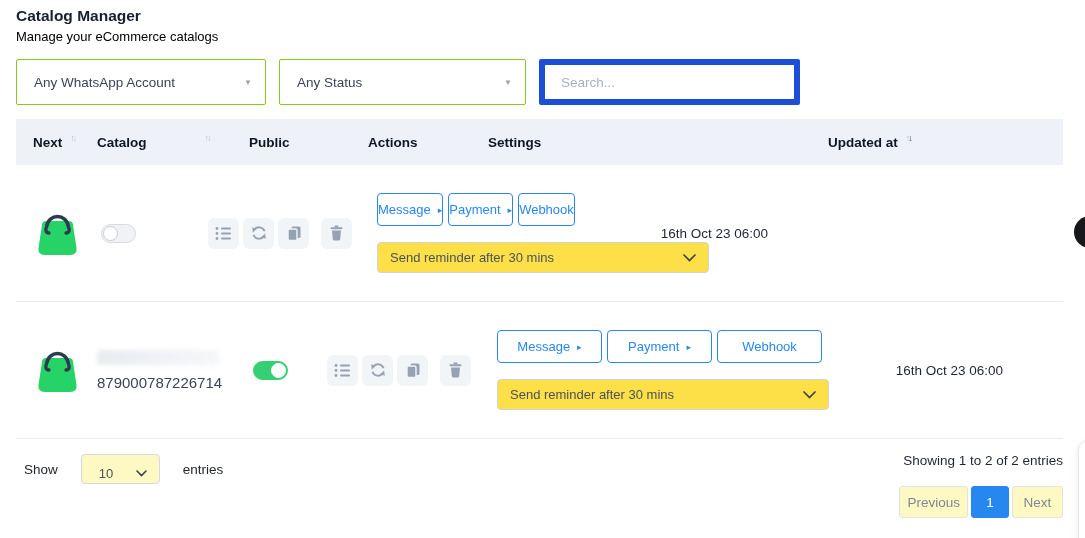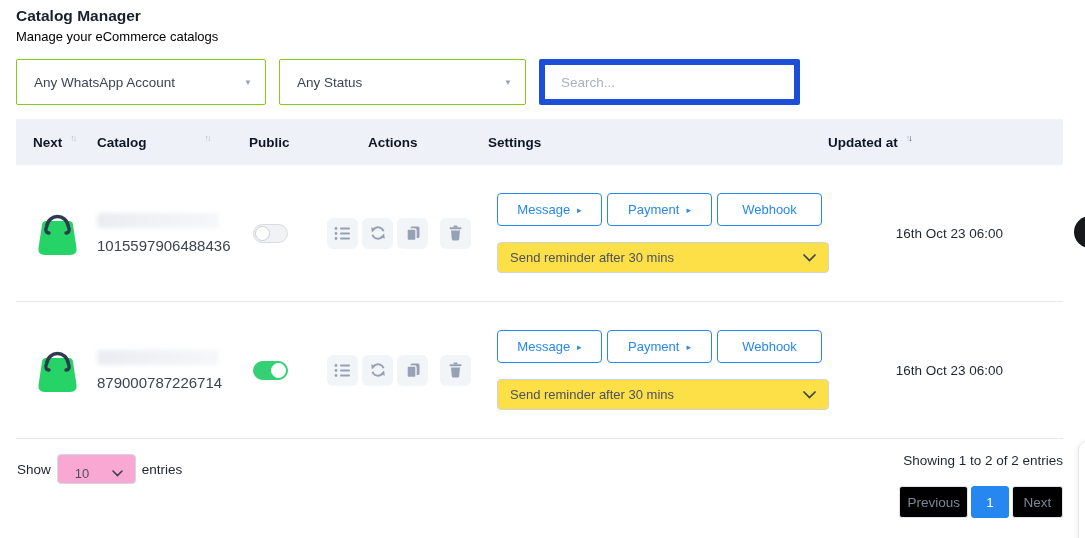--- a/index.html
+++ b/index.html
@@ -84,30 +84,30 @@
     margin-top:16px; width:332px; height:31px; border:1px solid #ced4da; border-radius:4px;
     background:#fde047; display:flex; align-items:center; justify-content:space-between;
     padding:0 12px; font-size:13px; color:#4a5160; cursor:pointer;
   }
 
   
   .cell-updated { text-align:right; padding-right:60px; font-size:13.5px; color:#1f2633; }
 
   
   .footer { position:relative; height:95px; }
-  .show-group { position:absolute; left:1px; top:15px; display:flex; align-items:center; gap:6px; font-size:13.5px; color:#24292f; }
+  .show-group { position:absolute; left:8px; top:15px; display:flex; align-items:center; gap:23px; font-size:13.5px; color:#24292f; }
   .pagesize-select {
-    width:79px; height:30px; border:1px solid #d4d9df; border-radius:4px; background:#f9a8d4;
+    width:79px; height:30px; border:1px solid #d4d9df; border-radius:4px; background:#fef9c3;
     display:flex; align-items:center; justify-content:space-between; padding:8px 12px 0 17px;
     font-size:13px; color:#4a5160; cursor:pointer;
   }
   .summary { position:absolute; right:0; top:14px; font-size:13.5px; color:#1f2633; }
   .pagination { position:absolute; right:0; top:47px; display:flex; gap:3px; }
   .page-btn {
-    min-width:51px; height:32px; padding:0 7px; background:#000000; border:1px solid #dfe3e8;
+    min-width:51px; height:32px; padding:0 7px; background:#fef9c3; border:1px solid #dfe3e8;
     border-radius:3px; font-size:13.5px; color:#7d8698; cursor:pointer;
     display:flex; align-items:center; justify-content:center;
     font-family:"Liberation Sans", sans-serif;
   }
   .page-btn.current { background:var(--accent,#2787f0); border-color:var(--accent,#2787f0); color:#fff; min-width:38px; padding:0; }
 
   
   .chat-bubble { position:absolute; left:1074px; top:216px; width:32px; height:32px;
     border-radius:50%; background:#17181c; cursor:pointer; }
   .side-panel { position:absolute; left:1078px; top:440px; width:44px; height:115px;
@@ -156,24 +156,20 @@
   </div>
 
   <div class="trow">
     <div>
       <svg class="bag" viewBox="0 0 49 54">
         <path d="M9 19 Q9 15 13.5 15 L35.5 15 Q40 15 40 19 L43.5 42 Q44.5 49 37 49 L12 49 Q4.5 49 5.5 42 Z" fill="#25d366"></path>
         <path d="M16 27 C13 27 12 24 13.5 21 C15.5 7 33.5 7 35.5 21 C37 24 36 27 33 27" fill="none" stroke="#2e3a4e" stroke-width="3.4" stroke-linecap="round"></path>
       </svg>
     </div>
     <div>
-      <div class="blur-name"></div>
-      <div class="catalog-id">1015597906488436</div>
-    </div>
-    <div>
       <div class="toggle">
           <div class="knob"></div>
         </div>
     </div>
     <div class="cell-actions">
       <button class="icon-btn">
         <svg width="17" height="15" viewBox="0 0 17 15">
           <circle cx="2" cy="2.5" r="1.4" fill="#97a1b4"></circle>
             <rect x="6" y="1.6" width="10" height="1.8" rx="0.9" fill="#97a1b4"></rect>
           <circle cx="2" cy="7.5" r="1.4" fill="#97a1b4"></circle>

